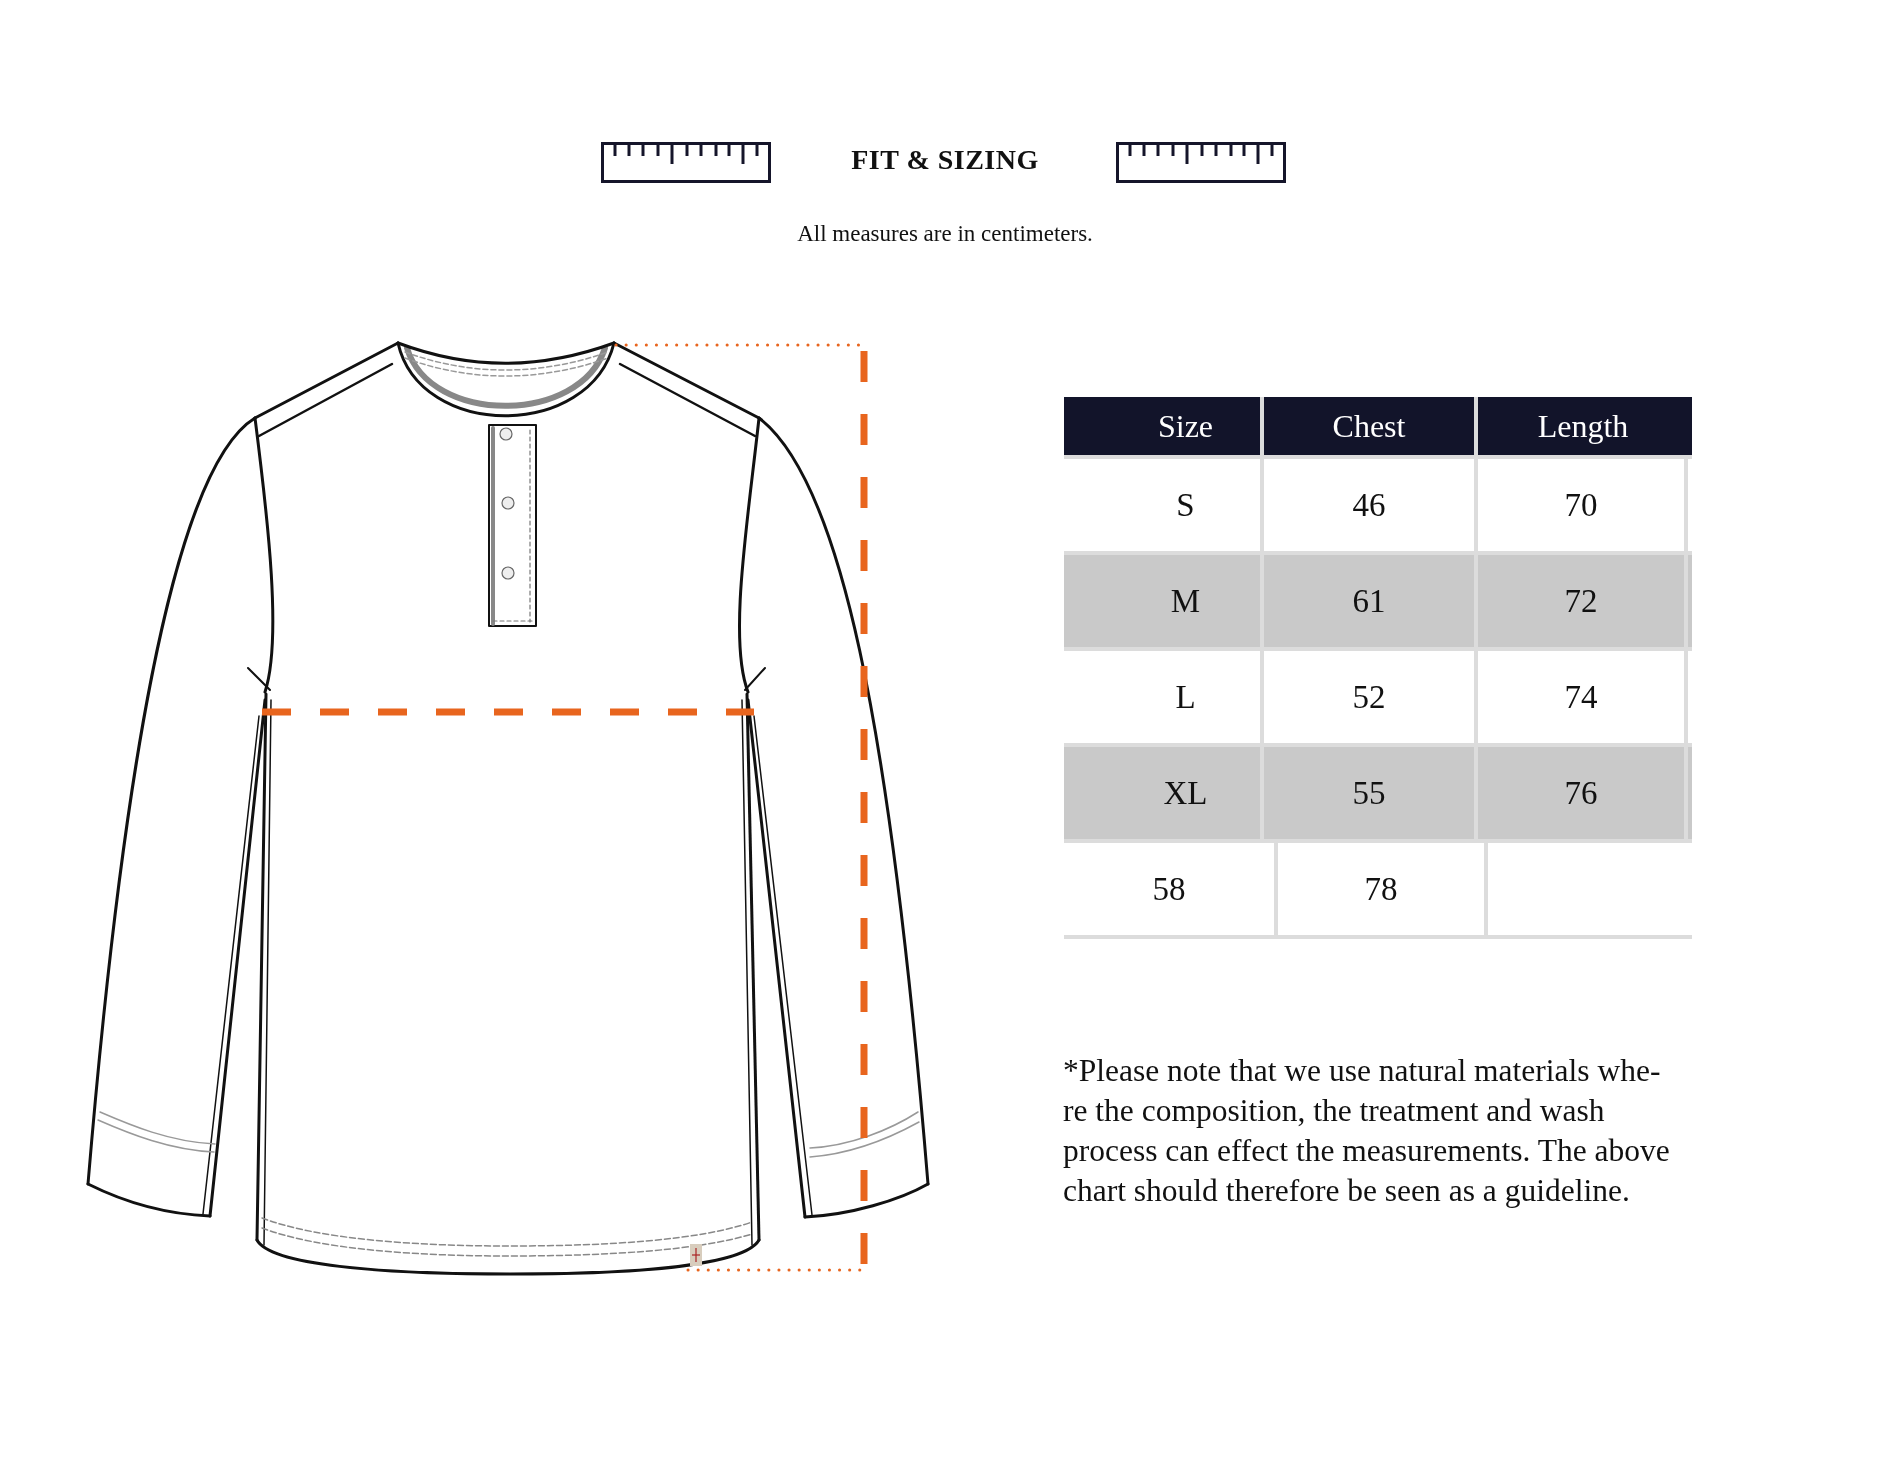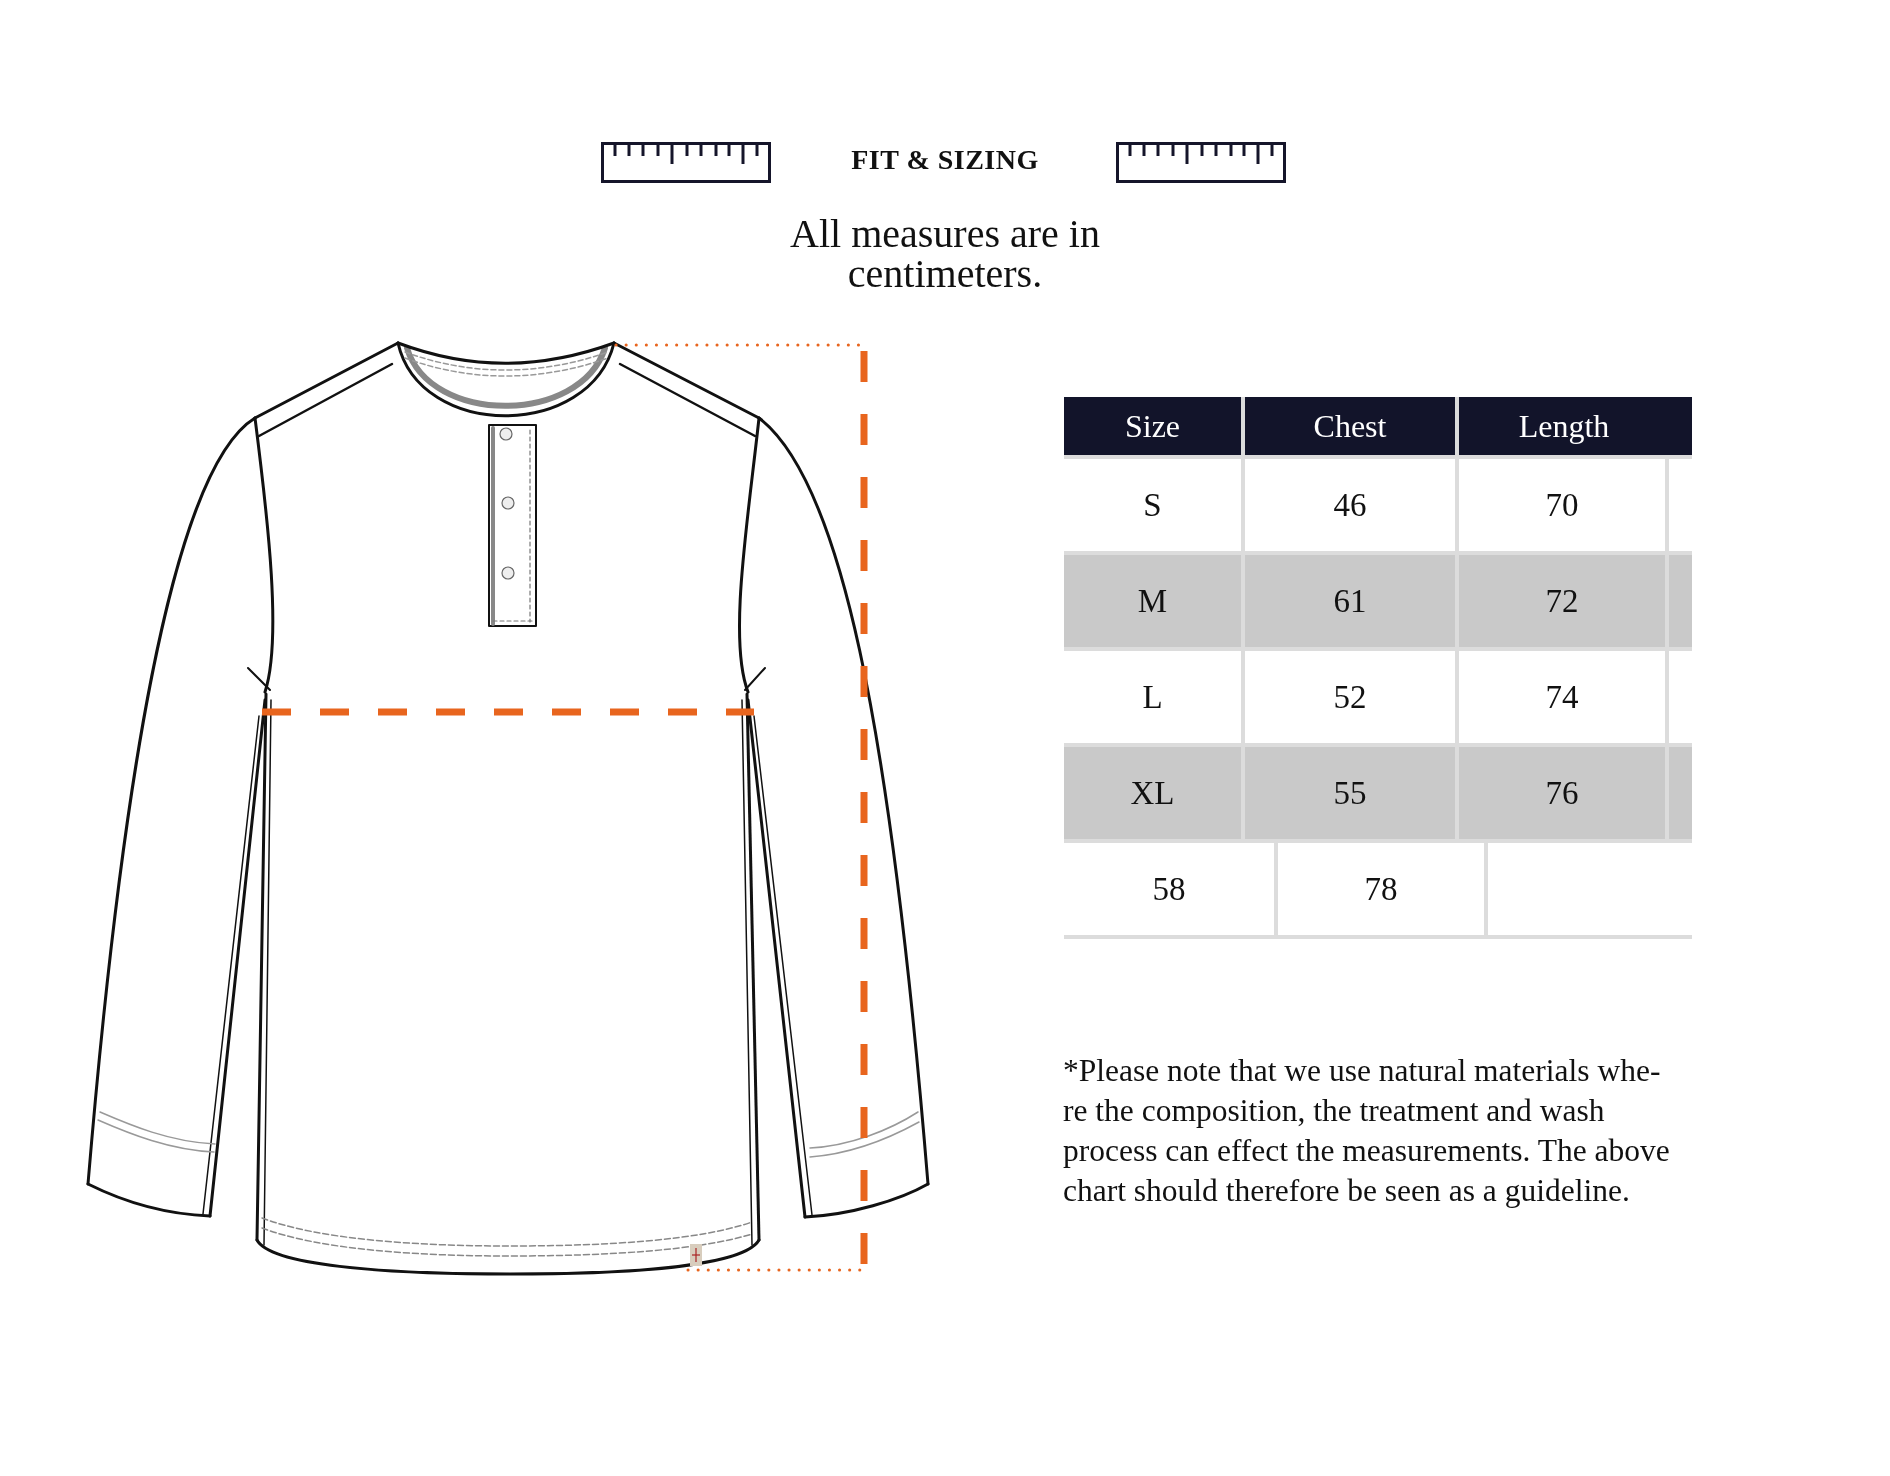--- a/index.html
+++ b/index.html
@@ -4,34 +4,34 @@
 <style>
   html, body { margin:0; padding:0; background:#ffffff; }
   body { width:1890px; height:1476px; position:relative; overflow:hidden;
          font-family:"Liberation Serif", "DejaVu Serif", serif; color:#111; }
 
   
   .ruler { position:absolute; top:142px; width:170px; height:41px; }
   .title { position:absolute; left:780px; top:136px; width:330px; text-align:center;
            font-size:28px; font-weight:bold; letter-spacing:0.5px; color:#111; line-height:48px; }
   .subtitle { position:absolute; left:700px; top:214px; width:490px; text-align:center;
-              font-size:40px; line-height:40px; color:#111; }
+              font-size:23px; line-height:40px; color:#111; }
 
   
   .shirt { position:absolute; left:0; top:0; width:1000px; height:1476px; }
 
   
   .size-table { position:absolute; left:1064px; top:397px; width:628px; border-collapse:collapse; }
   .size-table .hdr { display:flex; height:58px; background:#12142a; }
   .size-table .hdr .cell { color:#ffffff; font-size:32px; }
   .size-table .row { display:flex; height:96px; background:#ffffff; }
   .size-table .row.alt { background:#c9c9c9; }
   .cell { display:flex; align-items:center; justify-content:center; box-sizing:border-box;
           font-size:33px; color:#111; }
-  .c1 { width:181px; }
+  .c1 { width:153px;margin-left:47px; }
   .c2 { width:214px; }
   .c3 { width:210px;text-align:right; }
   .divv { border-right:4px solid #dcdcdc; }
   .row { border-top:4px solid #dcdcdc; box-sizing:border-box; }
   .row .c3 { border-right:4px solid #dcdcdc; }
   .row.last { border-bottom:4px solid #dcdcdc; height:100px; }
 
   .note { position:absolute; left:1063px; top:1051px; width:660px; font-size:31.5px;
           line-height:40px; color:#111; }
   .note span { display:block; white-space:nowrap; }

